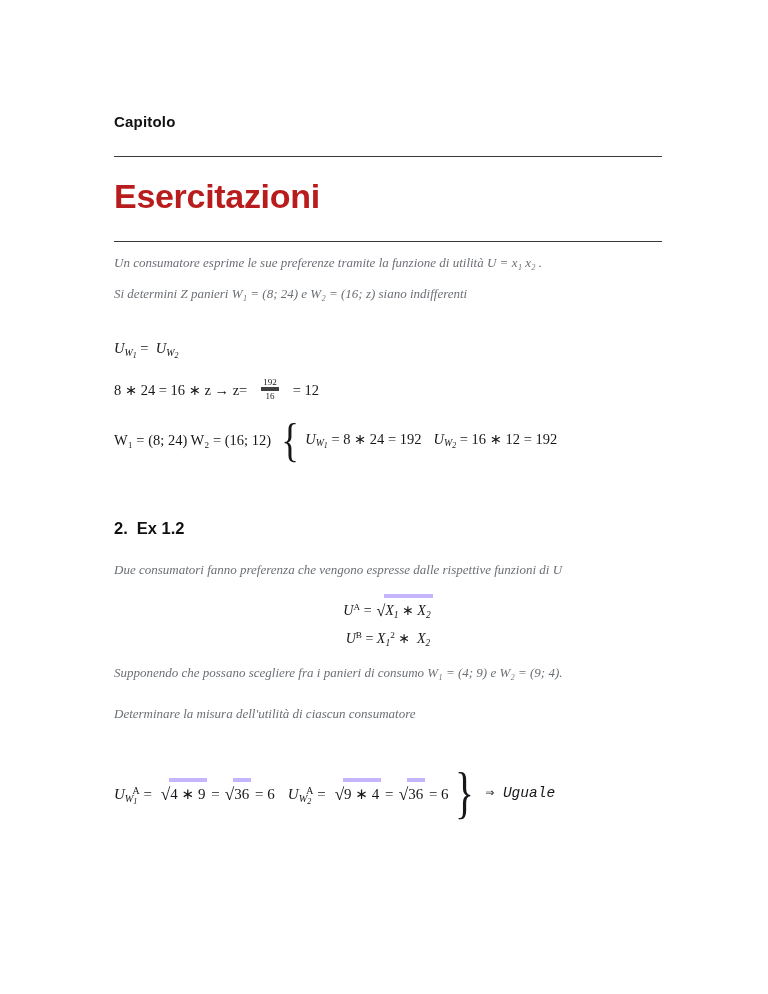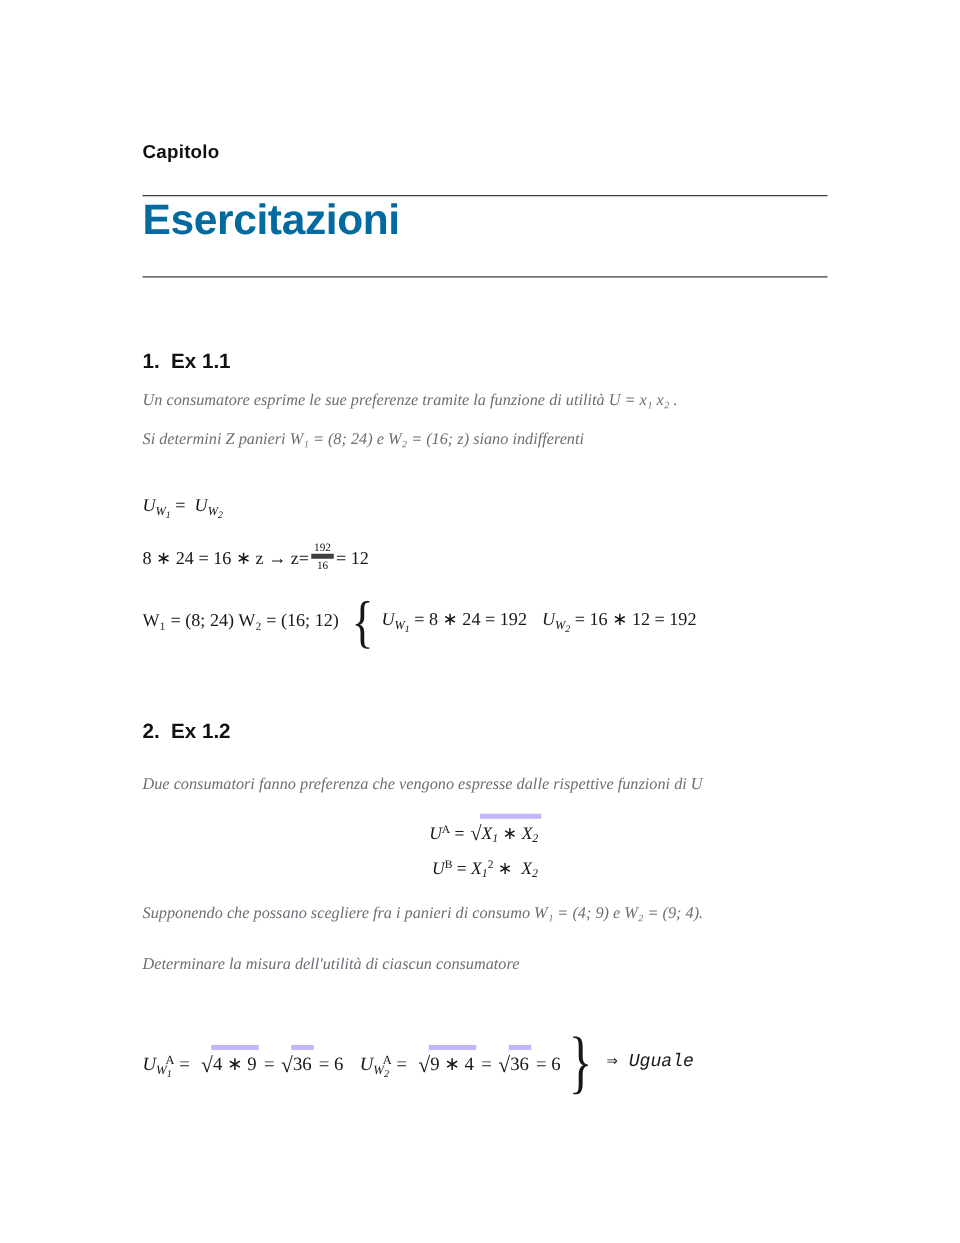--- a/index.html
+++ b/index.html
@@ -39,21 +39,22 @@
     border: none;
     border-top: 1.2px solid #3b3b3b;
     margin: 0;
     width: 548px;
   }
   .rule-top { margin-top: 26px; }
   .rule-bottom { margin-top: 25px; }
   .doc-title {
     font-size: 34px;
     font-weight: bold;
-    color: #0369a1;
+    color: #b91c1c;
+    margin-top: 20px;
     letter-spacing: -0.3px;
   }
 
   .section {
     margin-top: 0;
   }
   .section-heading {
     font-size: 16.5px;
     font-weight: bold;
     color: #111;
@@ -91,21 +92,21 @@
   .block1 { margin-top: 34px; }
   .line-u { font-size: 14.5px; }
   .line-eq { margin-top: 14px; font-size: 14.5px; }
 
   .frac {
     display: inline-block;
     vertical-align: -0.45em;
     text-align: center;
     font-size: 0.62em;
     line-height: 1.12;
-    margin: 0 2px;
+    margin: 0 14px;
   }
   .frac .num-p { display: block; padding: 0 2px; }
   .frac .den-p { display: block; border-top: 4px solid #404040; padding: 0 2px; }
 
   .cases-row {
     margin-top: 18px;
     display: flex;
     align-items: center;
     font-size: 14.5px;
   }
@@ -171,23 +172,20 @@
 
     <div class="chapter-label">Capitolo</div>
 
     <hr class="rule rule-top">
 
     <div class="doc-title">Esercitazioni</div>
 
     <hr class="rule rule-bottom">
 
     <div class="section">
-      <div class="section-heading">
-        <span class="num">1.</span><span>Ex 1.1</span>
-      </div>
 
       <div class="para">
         <span>Un consumatore esprime le sue preferenze tramite la funzione di utilità U = x₁ x₂ .</span>
       </div>
 
       <div class="para">
         <span>Si determini Z panieri W₁ = (8; 24) e W₂ = (16; z) siano indifferenti</span>
       </div>
 
       <div class="block1 math">

